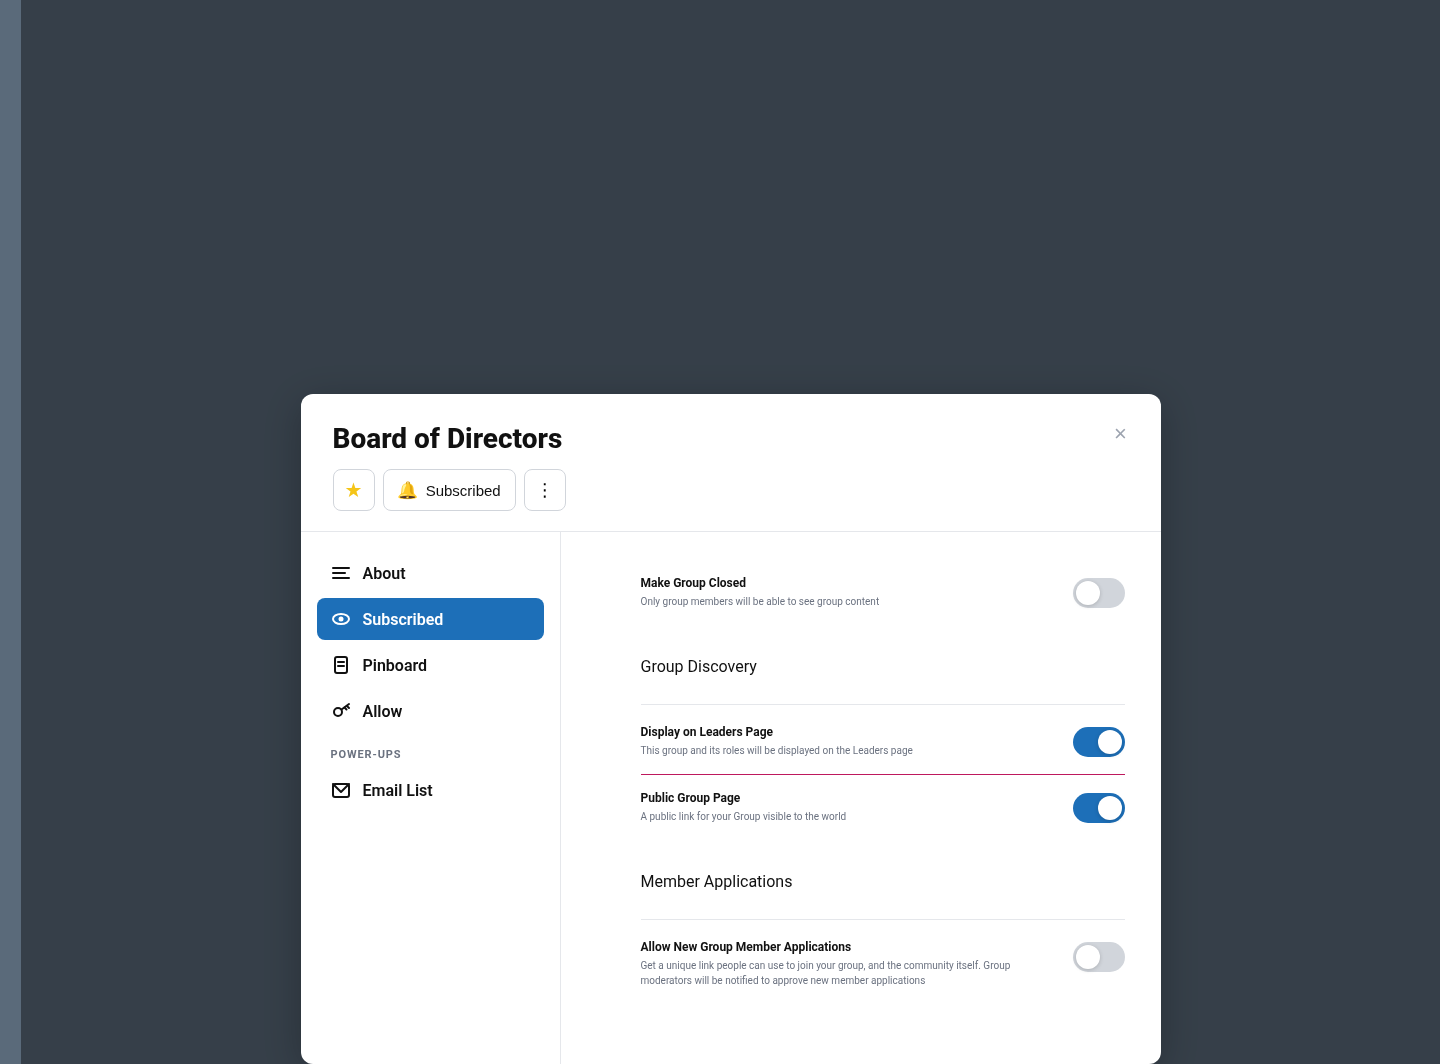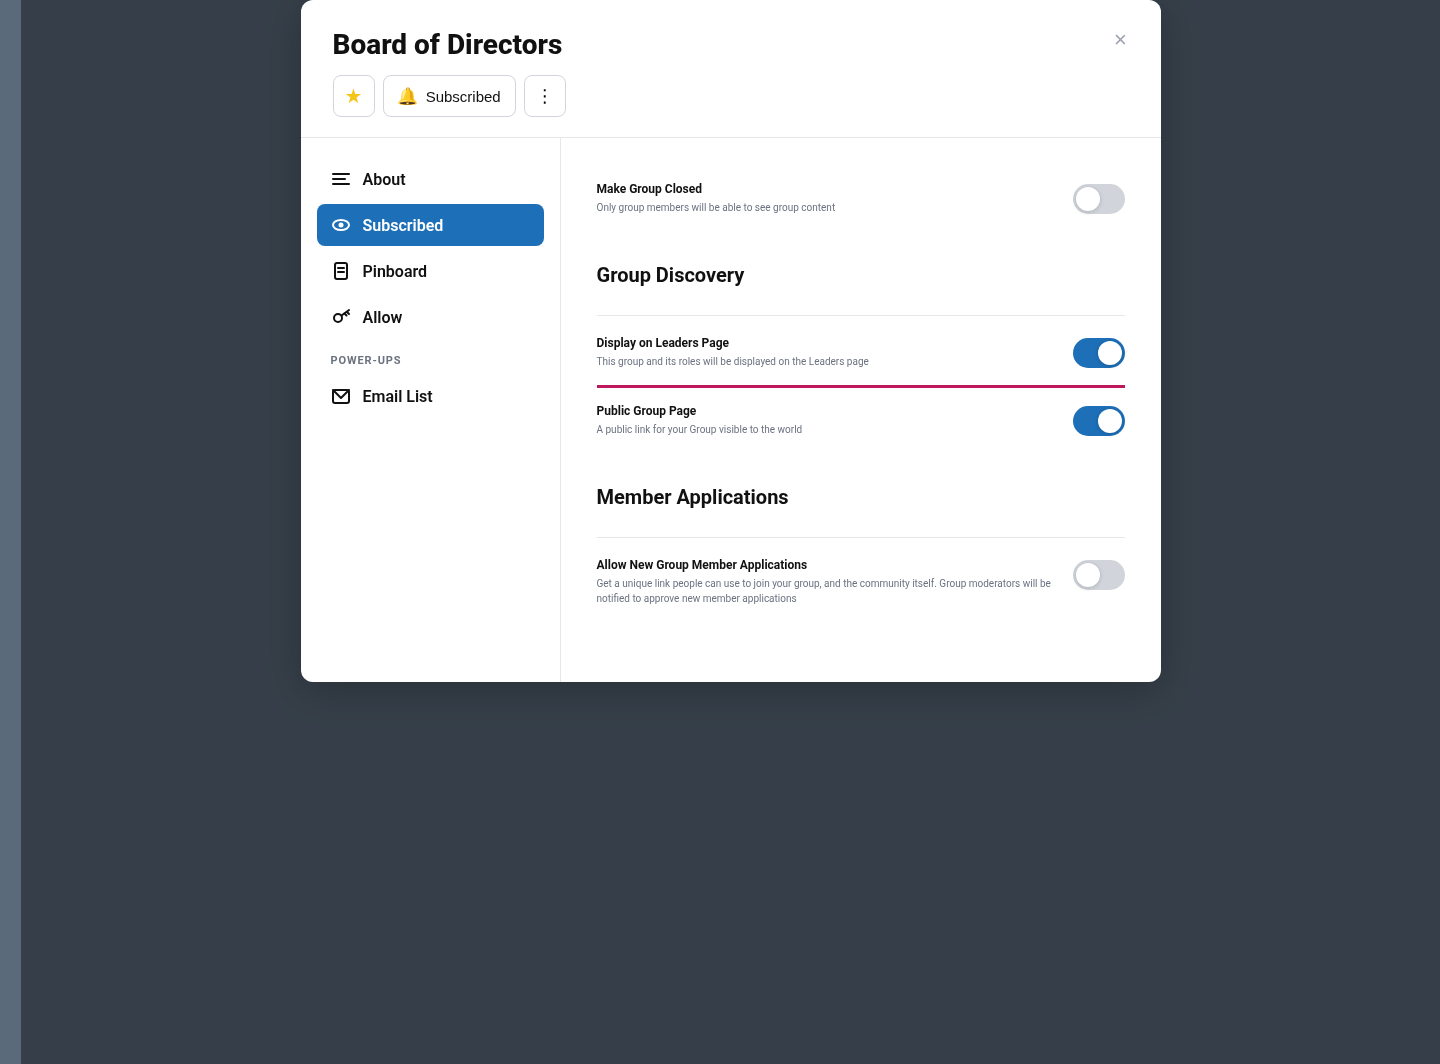--- a/index.html
+++ b/index.html
@@ -9,21 +9,21 @@
       align-items: center;
       justify-content: center;
       min-height: 1064px;
       font-family: -apple-system, BlinkMacSystemFont, 'Segoe UI', Roboto, sans-serif;
     }
     .overlay {
       position: fixed;
       inset: 0;
       background: rgba(0,0,0,0.4);
       display: flex;
-      align-items: flex-start;
+      align-items: flex-end;
       justify-content: center;
       margin-left: 21px;
     }
     .modal {
       background: #fff;
       border-radius: 12px;
       width: 860px;
       max-width: 95vw;
       max-height: 920px;
       overflow: hidden;
@@ -86,20 +86,21 @@
       height: 32px;
       display: flex;
       align-items: center;
       justify-content: center;
       border-radius: 50%;
     }
     .modal-body {
       display: flex;
       flex: 1;
       overflow: hidden;
+      gap: 44px;
     }
     .sidebar {
       width: 260px;
       min-width: 220px;
       padding: 20px 16px;
       border-right: 1px solid #e5e7eb;
       display: flex;
       flex-direction: column;
       gap: 4px;
     }
@@ -140,38 +141,38 @@
       margin-bottom: 32px;
     }
     .setting-row {
       display: flex;
       align-items: flex-start;
       justify-content: space-between;
       gap: 16px;
       padding: 16px 0;
     }
     .setting-row + .setting-row {
-      border-top: 3px solid #be185d;
+      border-top: 1px solid #be185d;
     }
     .setting-info {}
     .setting-title {
       font-size: 12px;
       font-weight: 700;
       color: #111;
       margin-bottom: 4px;
     }
     .setting-desc {
       font-size: 10px;
       color: #6b7280;
       line-height: 1.5;
       max-width: 620px;
     }
     .section-heading {
-      font-size: 20px;
-      font-weight: 700;
+      font-size: 16px;
+      font-weight: 400;
       color: #111;
       margin-bottom: 0px;
       padding-bottom: 28px;
     }
     .section-divider {
       border: none;
       border-top: 1px solid #e5e7eb;
       margin: 0 0 4px 0;
     }
     

